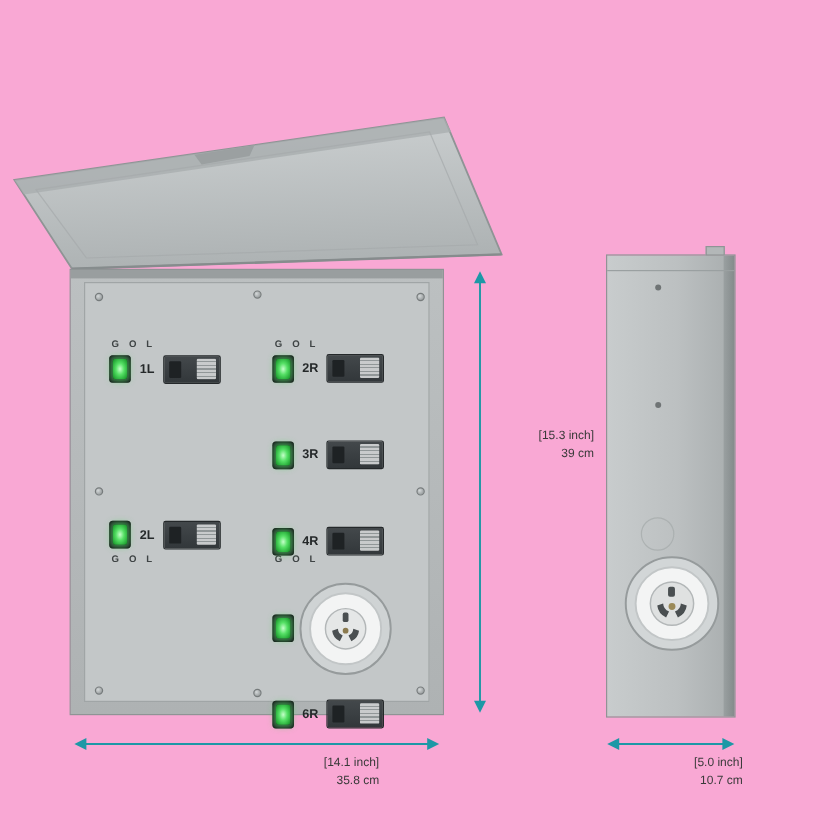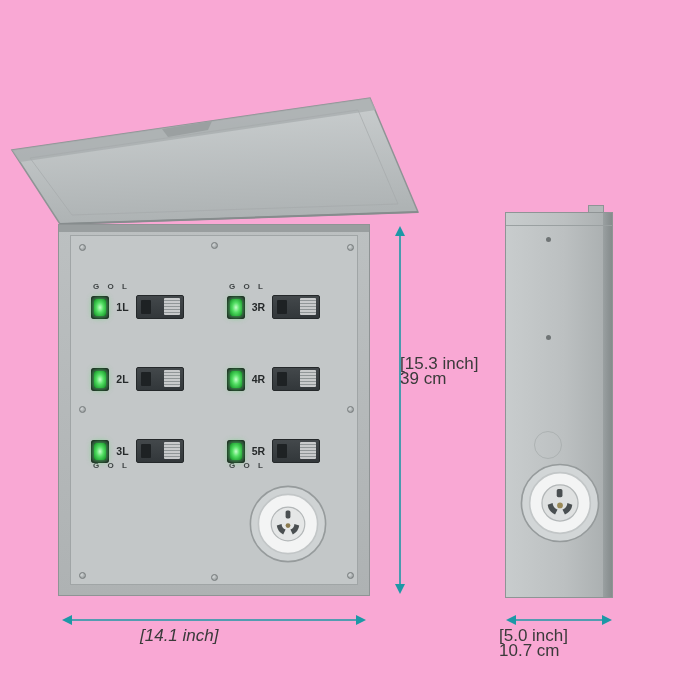--- a/index.html
+++ b/index.html
@@ -37,23 +37,23 @@
   .side-seam{position:absolute;left:0;top:12px;width:100%;height:1px;background:#9aa0a1;}
   .side-step{position:absolute;right:8px;top:-8px;width:16px;height:8px;background:#b3b7b8;border:1px solid #8f9495;box-sizing:border-box;}
   .hole{position:absolute;width:5px;height:5px;border-radius:50%;background:#6f7475;}
   .ko{position:absolute;left:28px;top:218px;width:26px;height:26px;border-radius:50%;border:1px solid #a4a9aa;opacity:.7;}
   .outlet-side{left:13px;top:249px;width:82px;height:82px;}
 
   
   .arrow{position:absolute;}
   .arrow line{stroke:#1d98a6;stroke-width:1.6;}
   .arrow polygon{fill:#1d98a6;}
-  .dim{position:absolute;text-align:left;color:#3a3a3a;font-size:17px;line-height:15px;}
+  .dim{position:absolute;text-align:right;color:#3a3a3a;font-size:10px;line-height:15px;}
   .dim-h{left:400px;top:356px;width:95px;}
-  .dim-w{left:140px;top:628px;width:160px;font-style:italic;}
+  .dim-w{left:156px;top:628px;width:160px;}
   .dim-d{left:499px;top:628px;width:120px;}
 </style>
 </head>
 <body>
 
 <div class="stage">
 
   <svg class="lid-svg" viewBox="0 0 440 140">
     <defs>
       <linearGradient id="lidGrad" x1="0" y1="0" x2="0.15" y2="1">
@@ -95,59 +95,68 @@
           </div>
           <div class="brow">
             <span class="led">
                 <i></i>
               </span>
             <span class="rlabel">2L</span>
             <span class="breaker">
                 <i class="sticker"></i>
               </span>
           </div>
-          <div class="brow">
-            <span class="led">
-                <i></i>
-              </span>
-            <span class="rlabel">3L</span>
-            <span class="breaker">
-                <i class="sticker"></i>
-              </span>
-          </div>
         </div>
         <div class="gol gol-bottom">G O L</div>
       </div>
 
       <div class="group group-right">
         <div class="gol gol-top">G O L</div>
         <div class="rows">
           <div class="brow">
             <span class="led">
                 <i></i>
               </span>
+            <span class="rlabel">2R</span>
+            <span class="breaker">
+                <i class="sticker"></i>
+              </span>
+          </div>
+          <div class="brow">
+            <span class="led">
+                <i></i>
+              </span>
             <span class="rlabel">3R</span>
             <span class="breaker">
                 <i class="sticker"></i>
               </span>
           </div>
           <div class="brow">
             <span class="led">
                 <i></i>
               </span>
             <span class="rlabel">4R</span>
             <span class="breaker">
                 <i class="sticker"></i>
               </span>
           </div>
           <div class="brow">
             <span class="led">
                 <i></i>
               </span>
             <span class="rlabel">5R</span>
+            <span class="breaker">
+                <i class="sticker"></i>
+              </span>
+          </div>
+          <div class="brow">
+            <span class="led">
+                <i></i>
+              </span>
+            <span class="rlabel">6R</span>
             <span class="breaker">
                 <i class="sticker"></i>
               </span>
           </div>
         </div>
         <div class="gol gol-bottom">G O L</div>
       </div>
 
       <div class="outlet outlet-front">
         <svg viewBox="0 0 100 100" width="80" height="80">
@@ -194,20 +203,21 @@
     <div>39 cm</div>
   </div>
 
   <svg class="arrow" style="left:60px;top:612px;" width="308" height="16" viewBox="0 0 308 16">
     <line x1="10" y1="8" x2="298" y2="8"></line>
     <polygon points="2,8 12,3 12,13"></polygon>
     <polygon points="306,8 296,3 296,13"></polygon>
   </svg>
   <div class="dim dim-w">
     <div>[14.1 inch]</div>
+    <div>35.8 cm</div>
   </div>
 
   <svg class="arrow" style="left:505px;top:612px;" width="108" height="16" viewBox="0 0 108 16">
     <line x1="9" y1="8" x2="99" y2="8"></line>
     <polygon points="1,8 11,3 11,13"></polygon>
     <polygon points="107,8 97,3 97,13"></polygon>
   </svg>
   <div class="dim dim-d">
     <div>[5.0 inch]</div>
     <div>10.7 cm</div>

